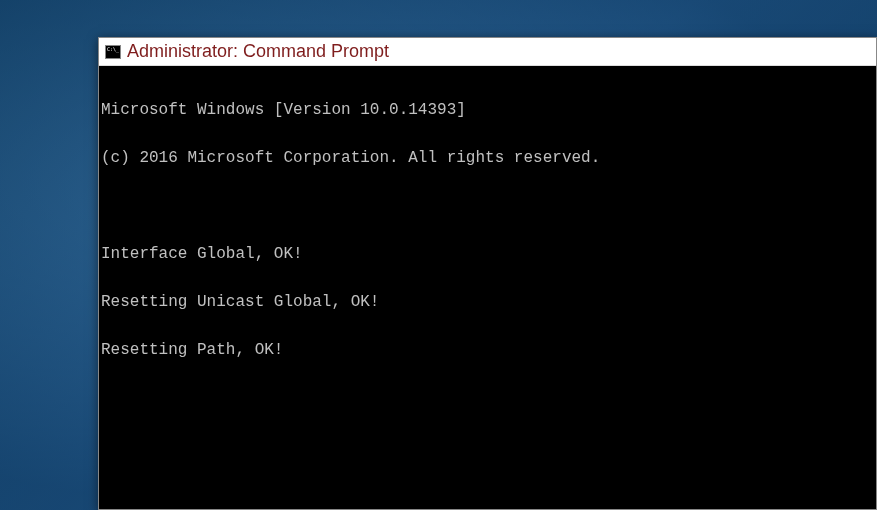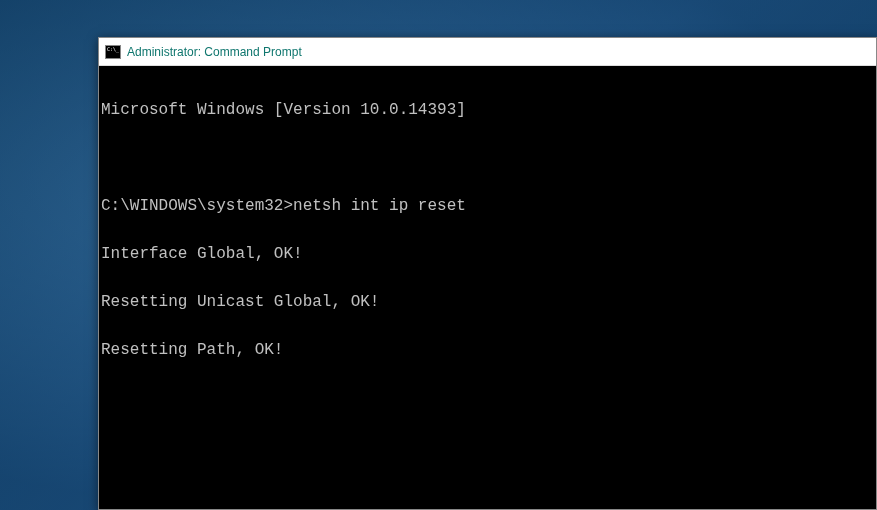--- a/index.html
+++ b/index.html
@@ -52,22 +52,22 @@
       position: absolute;
       color: #fff;
       font-size: 5px;
       font-family: monospace;
       top: 1px;
       left: 1px;
       line-height: 5px;
     }
     .titlebar-text {
       font-family: "Segoe UI", Tahoma, sans-serif;
-      font-size: 12px;
-      color: #0f766e;
+      font-size: 18px;
+      color: #7f1d1d;
     }
     .console {
       background: #000000;
       width: 100%;
       height: calc(100% - 28px);
       padding: 4px 2px;
       font-family: Consolas, "Courier New", monospace;
       font-size: 16px;
       line-height: 16px;
       color: #c0c0c0;
@@ -92,22 +92,22 @@
 
 <div class="desktop-bg"></div>
 
 <div class="window">
   <div class="titlebar">
     <span class="titlebar-icon"></span>
     <span class="titlebar-text">Administrator: Command Prompt</span>
   </div>
   <div class="console">
     <div class="console-line">Microsoft Windows [Version 10.0.14393]</div>
+    <div class="console-line">(c) 2016 Microsoft Corporation. All rights reserved.</div>
     <div class="console-line"> </div>
-    <div class="prompt-line"><span class="prompt-path">C:\WINDOWS\system32&gt;</span><span class="prompt-cmd">netsh int ip reset</span></div>
     <div class="console-line">Interface Global, OK!</div>
     <div class="console-line">Resetting Unicast Global, OK!</div>
     <div class="console-line">Resetting Path, OK!</div>
     
     
     
     
     
     
     

